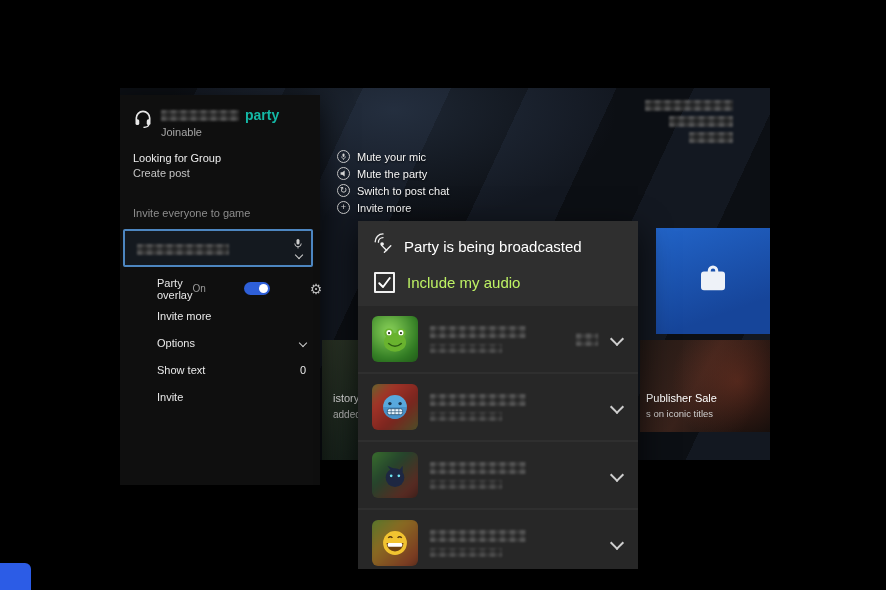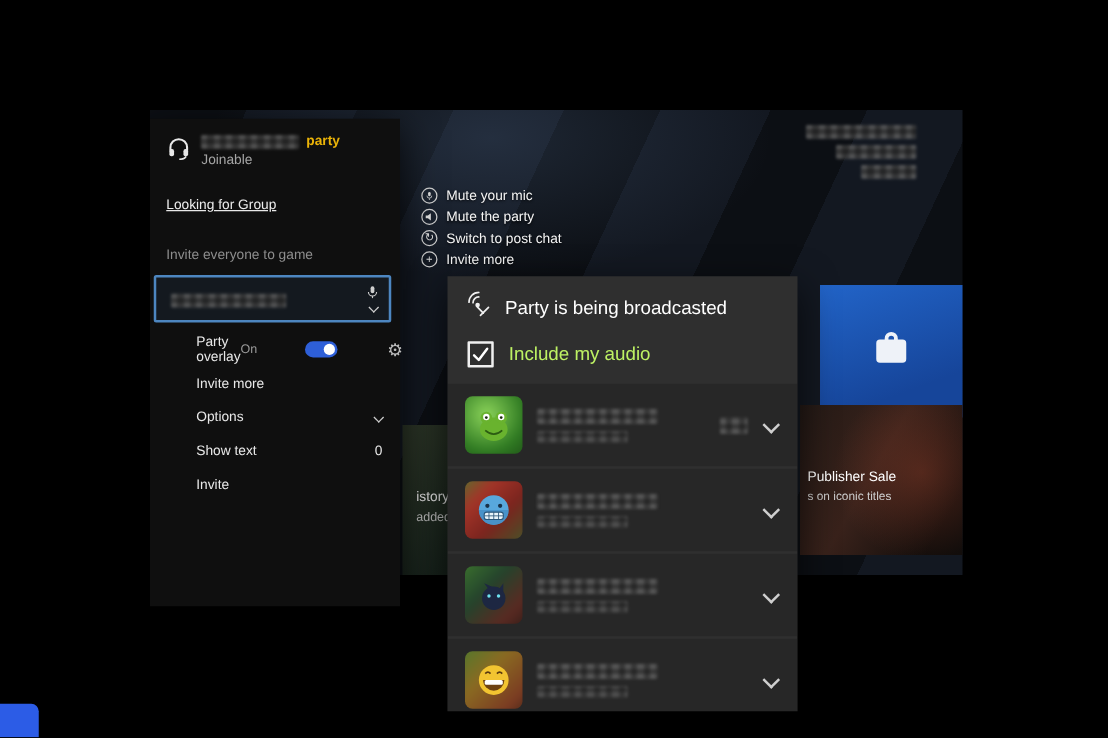--- a/index.html
+++ b/index.html
@@ -13,21 +13,21 @@
       repeating-linear-gradient(115deg, #0c0f14 0 70px, #131821 70px 150px);
   }
   .tile{position:absolute;overflow:hidden;}
   .tile-left{left:202px;top:252px;width:150px;height:120px;
     background:linear-gradient(140deg,#2c3527 0%,#18231c 55%,#0e1410 100%);}
   .tile-text{position:absolute;left:11px;top:50px;color:#e4e4e4;font-size:11px;line-height:1.55;}
   .tile-text div:last-child{color:#bdbdbd;font-size:10px;}
   .tile-store{left:536px;top:140px;width:114px;height:106px;
     background:linear-gradient(160deg,#2264c8,#16459a 75%);
     display:flex;align-items:center;justify-content:center;}
-  .tile-right{left:520px;top:236px;width:130px;height:120px;
+  .tile-right{left:520px;top:252px;width:130px;height:92px;
     background:
       radial-gradient(circle at 75% 45%, rgba(140,60,40,.45), transparent 60%),
       linear-gradient(120deg,#241a16,#39221b 45%,#120d0b 85%);}
   .tile-text2{position:absolute;left:6px;top:50px;color:#fff;font-size:11px;line-height:1.5;}
   .tile-text2 div:last-child{color:#cfcfcf;font-size:9.5px;}
 
   
   .blur{display:inline-block;height:11px;border-radius:1px;
     background:
       repeating-linear-gradient(90deg,#919191 0 5px,#5e5e5e 5px 10px),
@@ -44,23 +44,23 @@
     font-size:9px;line-height:1;box-sizing:border-box;flex:none;}
   .qm-label{color:#f5f5f5;font-size:11px;text-shadow:0 1px 2px rgba(0,0,0,.8);}
 
   
   .panel-left{position:absolute;left:120px;top:95px;width:200px;height:390px;
     background:#0f0f0f;box-shadow:0 8px 28px rgba(0,0,0,.75);
     box-sizing:border-box;padding:12px 0 0 13px;color:#e8e8e8;}
   .pl-header{display:flex;gap:8px;}
   .icon-headset{flex:none;margin-top:1px;}
   .pl-title-row{display:flex;align-items:center;gap:6px;}
-  .pl-title{color:#eab308;font-size:11px;font-weight:600;}
+  .pl-title{color:#14b8a6;font-size:14px;font-weight:600;}
   .pl-sub{color:#a5a5a5;font-size:11px;margin-top:3px;}
-  .pl-lfg{margin-top:24px;text-decoration:underline;}
+  .pl-lfg{margin-top:14px;}
   .pl-text{font-size:11px;color:#ededed;}
   .pl-link{font-size:11px;color:#c4c4c4;margin-top:3px;cursor:pointer;}
   .pl-dim{margin-top:28px;font-size:11px;color:#8d8d8d;}
   .gamertag-box{position:relative;margin:10px 0 0 -10px;width:190px;height:38px;
     box-sizing:border-box;border:2px solid #4d86c0;border-radius:2px;
     background:#14191f;padding:0 8px;}
   .gamertag-box .blur{position:absolute;left:12px;top:13px;}
   .gt-mic{position:absolute;right:7px;top:5px;}
   .gt-chev{position:absolute;right:9px;bottom:7px;}
   .pl-row{display:flex;justify-content:space-between;align-items:center;
@@ -184,20 +184,21 @@
         <div class="pl-title-row">
           <span class="blur" style="width:78px"></span>
           <span class="pl-title">party</span>
         </div>
         <div class="pl-sub">Joinable</div>
       </div>
     </div>
 
     <div class="pl-lfg">
       <div class="pl-text">Looking for Group</div>
+      <div class="pl-link">Create post</div>
     </div>
 
     <div class="pl-dim">Invite everyone to game</div>
 
     <div class="gamertag-box">
       <span class="blur" style="width:92px"></span>
       <span class="gt-mic">
         <svg viewBox="0 0 24 24" width="12" height="12">
             <rect x="9" y="2" width="6" height="11" rx="3" fill="#cfcfcf"></rect>
             <path d="M5.5 11 a6.5 6.5 0 0 0 13 0" fill="none" stroke="#cfcfcf" stroke-width="1.8"></path>

